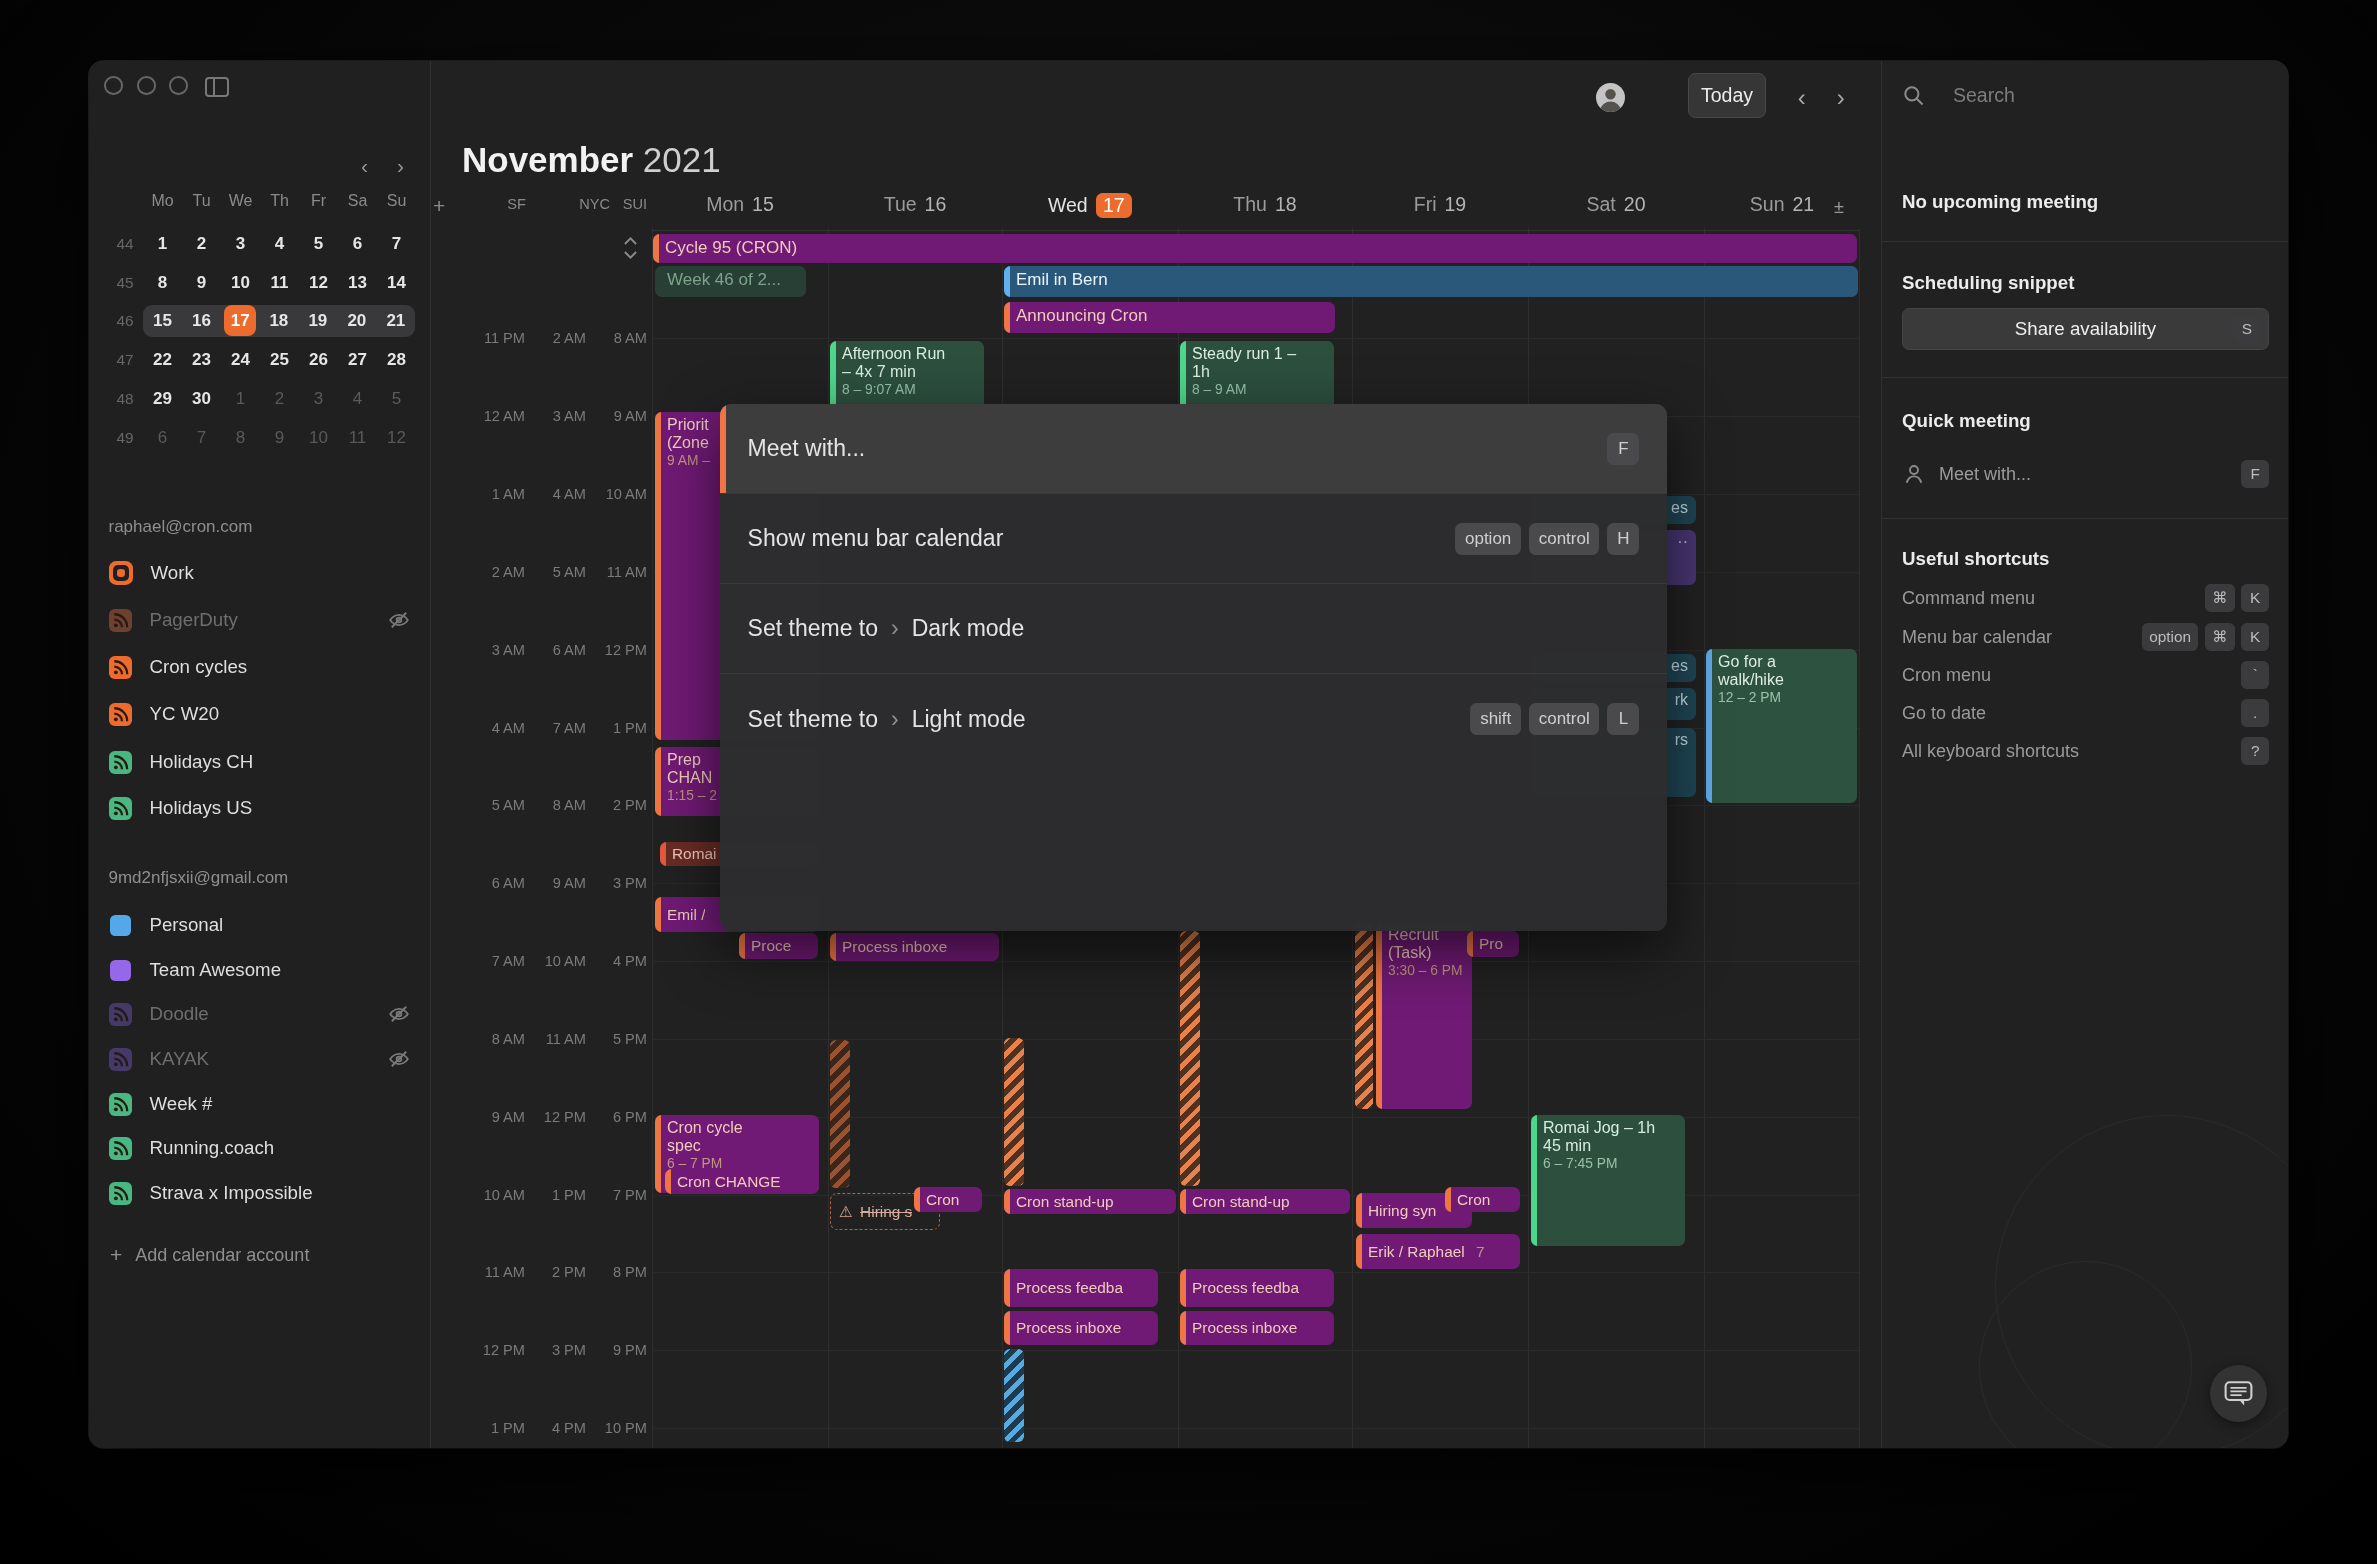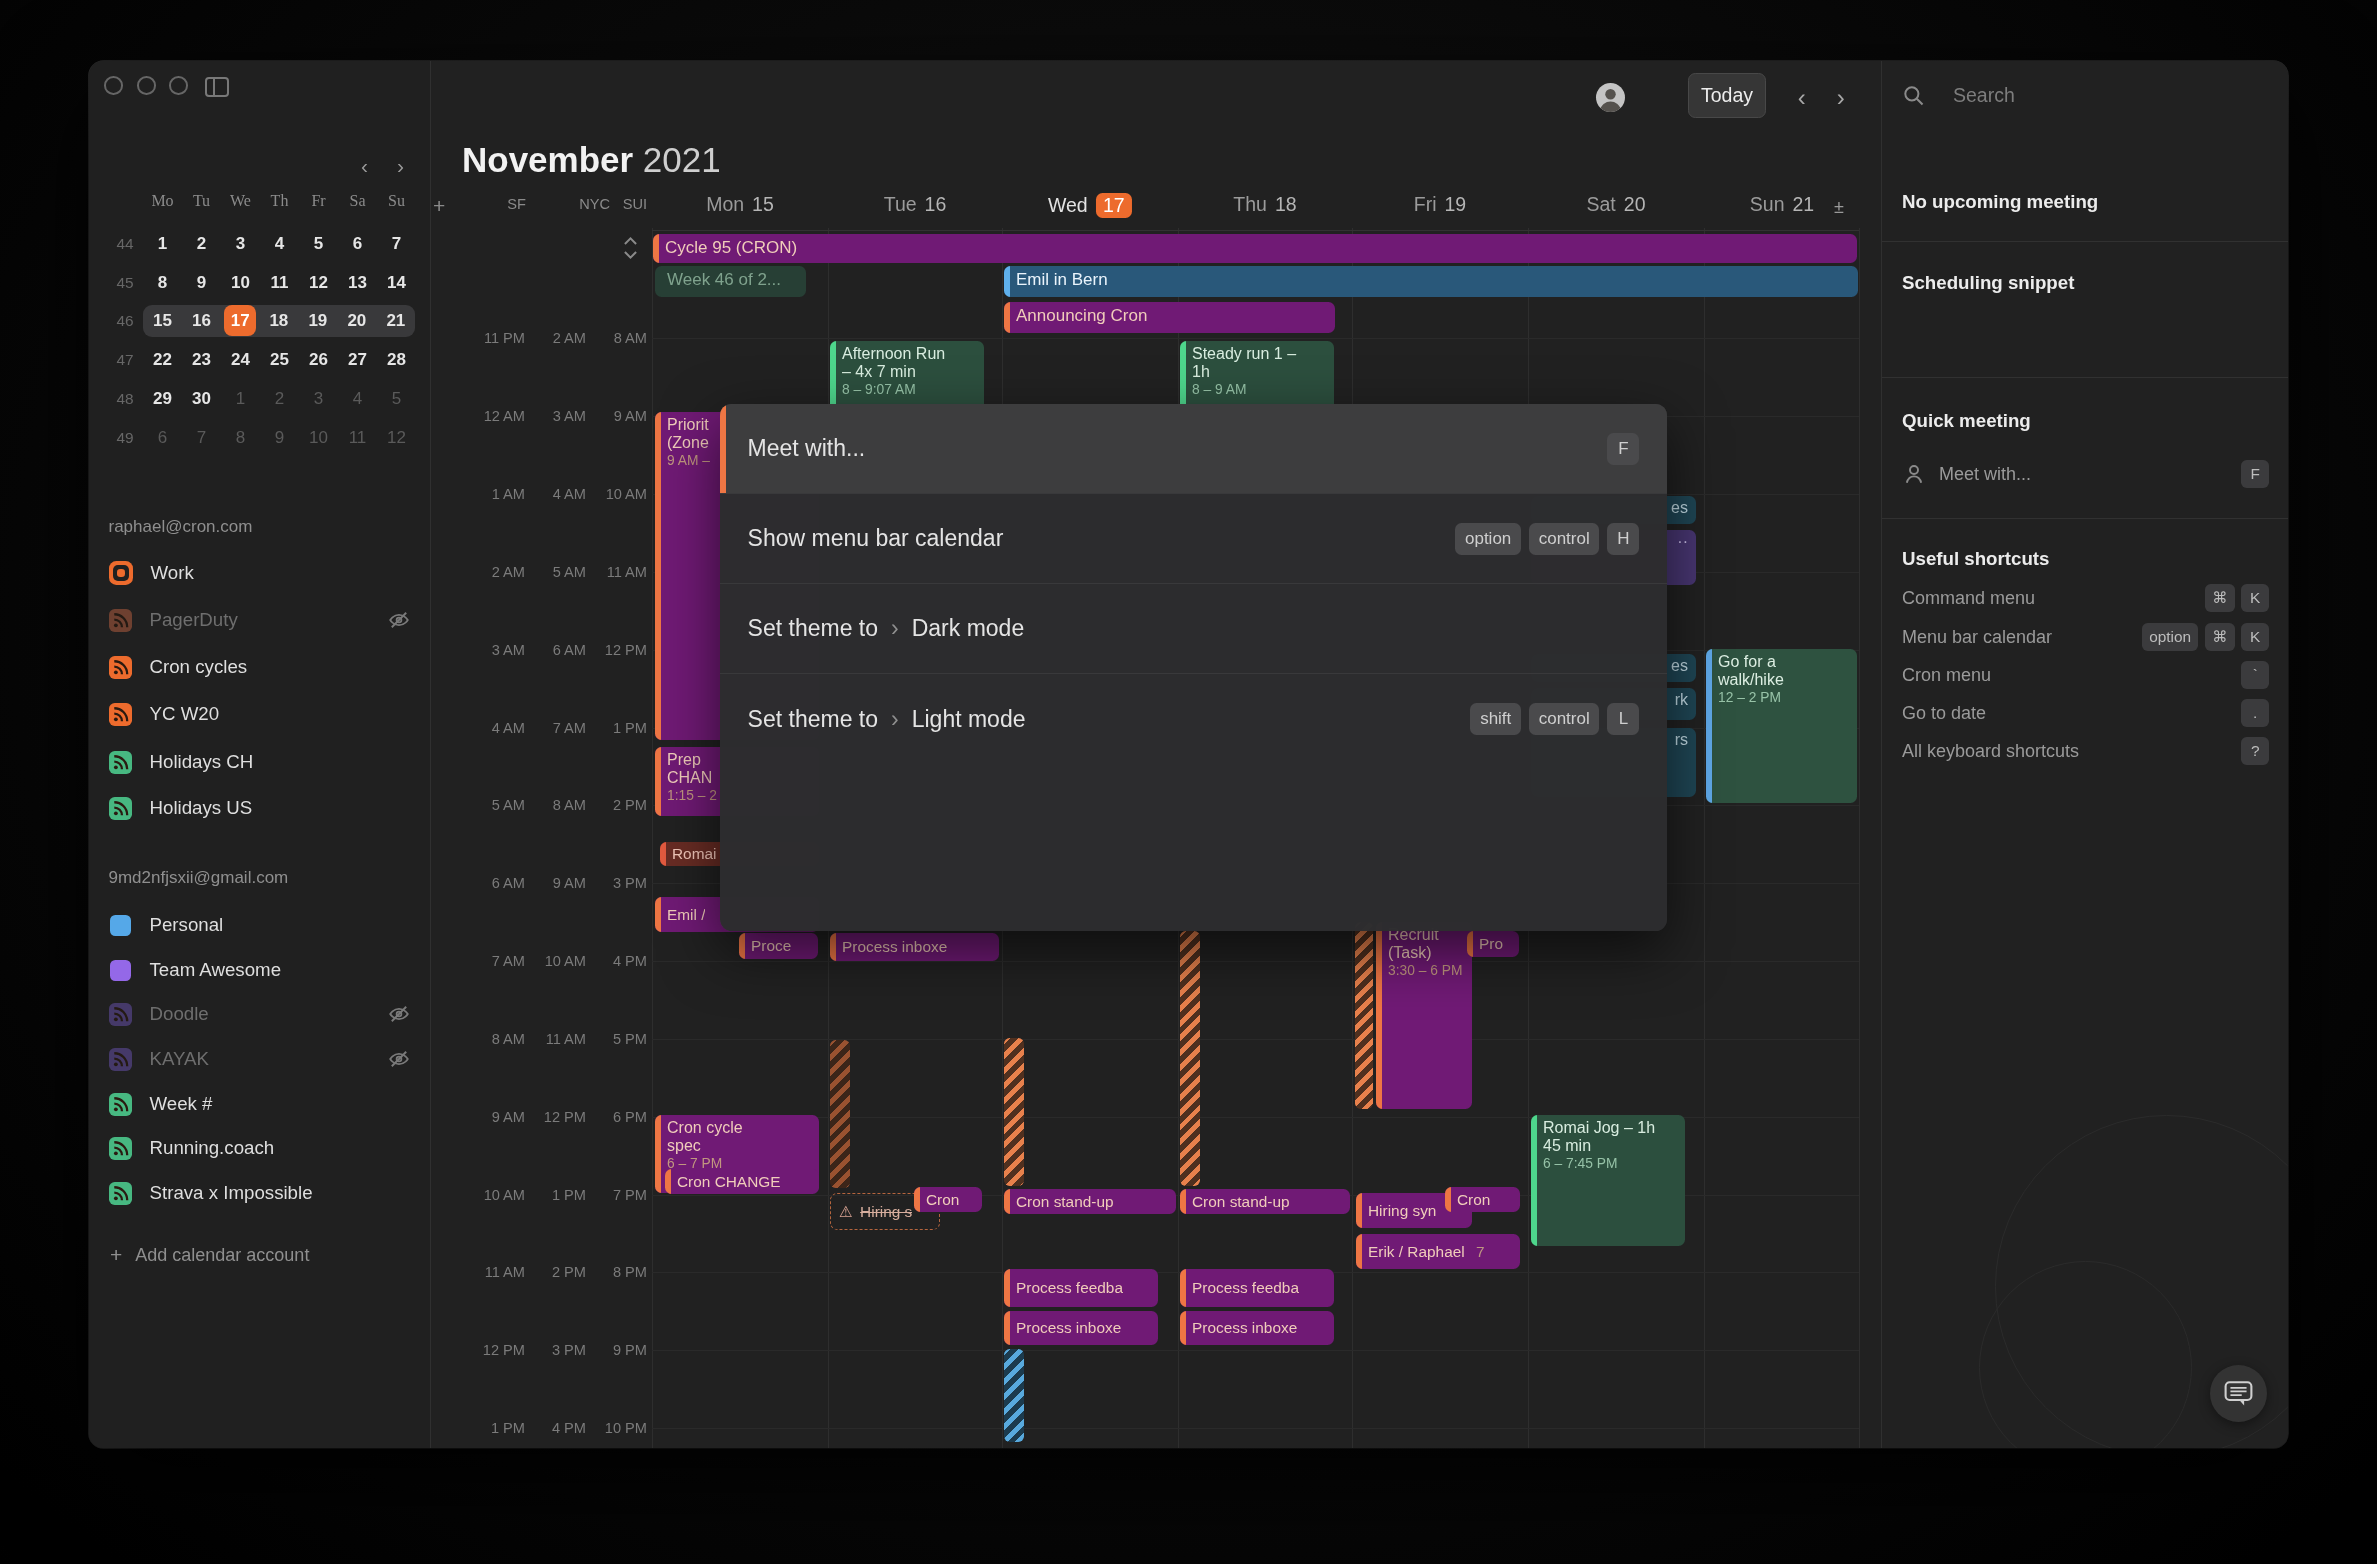--- a/index.html
+++ b/index.html
@@ -8,21 +8,21 @@
        background:radial-gradient(ellipse at 50% 40%, #141414 0%, #060606 70%, #000 100%);}
   #window{position:absolute;left:89px;top:61px;width:2199px;height:1387px;background:#212121;
           border-radius:14.6px;box-shadow:0 32px 97px rgba(0,0,0,.85), 0 0 0 0.8px #2e2e2e;overflow:hidden;}
   .abs{position:absolute;}
   
   #sidebar{position:absolute;left:0;top:0;width:341px;height:100%;background:#202020;border-right:0.8px solid #303030;}
   .traffic{position:absolute;top:15.4px;width:18.7px;height:18.7px;border-radius:50%;border:2px solid #666;box-sizing:border-box;}
   #sb-toggle{position:absolute;left:116px;top:16px;width:24px;height:20px;border:2px solid #787878;border-radius:4px;box-sizing:border-box;}
   #sb-toggle:before{content:"";position:absolute;left:5.7px;top:0;bottom:0;width:2px;background:#787878;}
   .mc-arrow{position:absolute;top:93px;font-size:21px;color:#9a9a9a;width:23px;text-align:center;cursor:default;}
-  #mc-headers{position:absolute;left:54px;top:131px;display:flex;font-family:Liberation Serif, serif;}
+  #mc-headers{position:absolute;left:54px;top:131px;display:flex;}
   #mc-headers span{width:39px;text-align:center;font-size:16px;color:#8b8b8b;}
   .mc-row{position:absolute;left:18px;height:36px;display:flex;align-items:center;}
   .mc-wk{width:36px;text-align:center;font-size:15.4px;color:#676767;}
   .mc-days{display:flex;border-radius:9px;}
   .mc-days.hl{background:#39393b;}
   .mc-day{width:39px;height:32px;display:flex;align-items:center;justify-content:center;font-size:17px;color:#E6E6E6;font-weight:bold;}
   .mc-day.muted{color:#5a5a5a;font-weight:normal;}
   .mc-day.sel{background:#ED6B2D;color:#fff;border-radius:8px;width:32px;height:31px;margin:0 3.2px;}
   .sb-email{position:absolute;left:19.5px;font-size:17px;color:#8F8F8F;}
   .sb-item{position:absolute;left:19.5px;height:32px;display:flex;align-items:center;gap:18px;width:302px;}
@@ -656,20 +656,24 @@
       <svg width="23" height="23" viewBox="0 0 28 28">
         <circle cx="12" cy="12" r="8" fill="none" stroke="#8a8a8a" stroke-width="2.4"></circle>
         <line x1="18" y1="18" x2="25" y2="25" stroke="#8a8a8a" stroke-width="2.4"></line>
       </svg>
       <span>Search</span>
     </div>
     <div class="rp-div" style="top:180px"></div>
     <div class="rp-title" style="top:130px">No upcoming meeting</div>
 
     <div class="rp-title" style="top:211px">Scheduling snippet</div>
+    <div id="share-btn">
+      <span>Share availability</span>
+      <span class="rkey">S</span>
+    </div>
     <div class="rp-div" style="top:316px"></div>
 
     <div class="rp-title" style="top:349px">Quick meeting</div>
     <div class="rp-row" style="top:396px;height:34px">
       <svg width="24" height="24" viewBox="0 0 30 30" style="margin-right:13px">
         <circle cx="15" cy="10" r="5" fill="none" stroke="#8a8a8a" stroke-width="2.4"></circle>
         <path d="M6 26c1.5-6 5-8 9-8s7.5 2 9 8" fill="none" stroke="#8a8a8a" stroke-width="2.4"></path>
       </svg>
       <span class="lbl">Meet with...</span>
       <span class="rkey">F</span>

